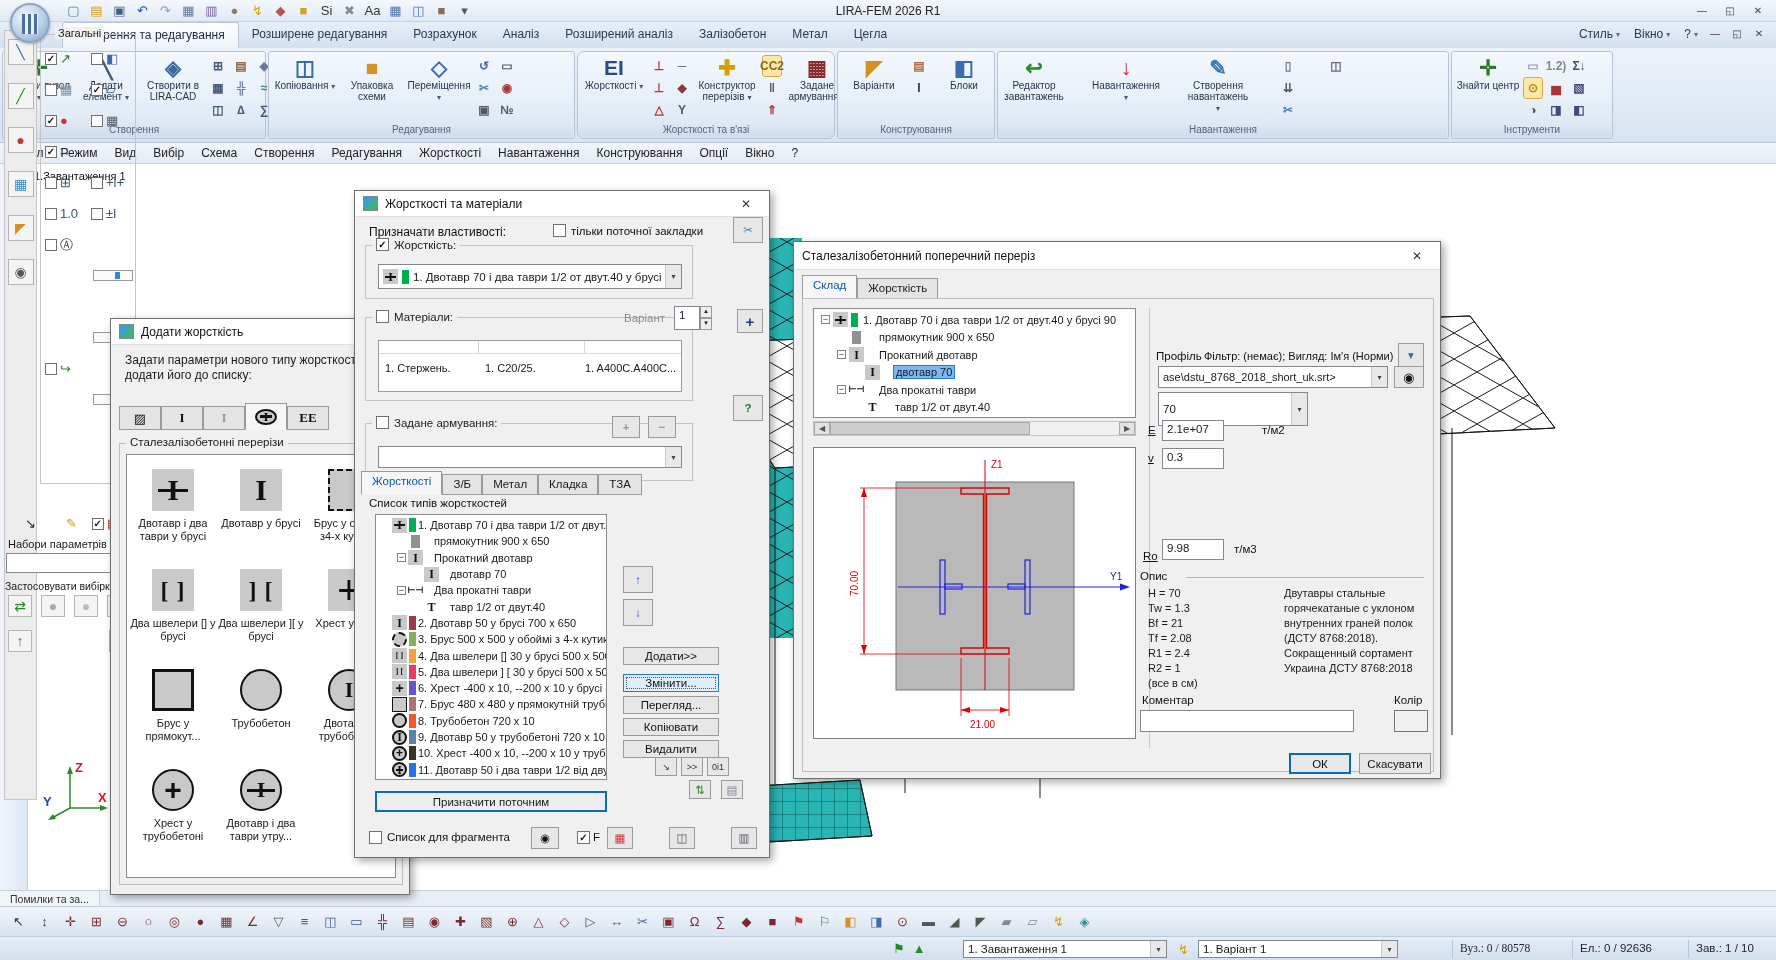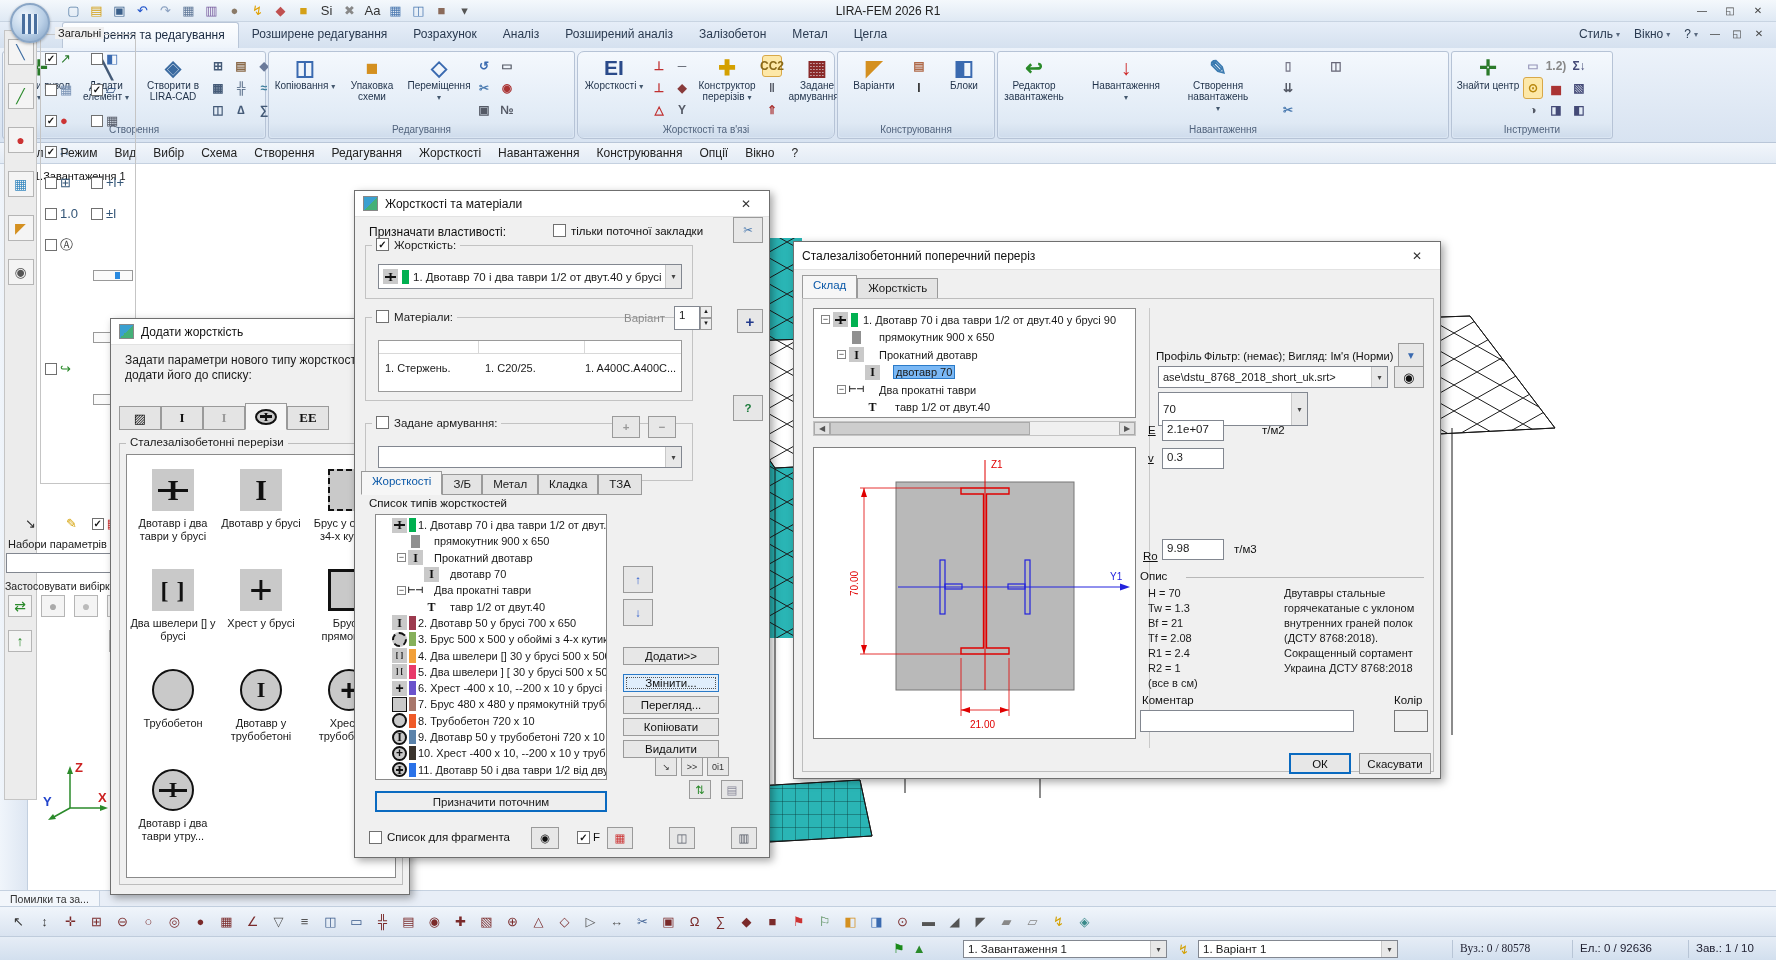--- a/index.html
+++ b/index.html
@@ -692,20 +692,24 @@
           <span class="shape g44 icn-ibeam"></span>
           <span class="glabel">Двотавр у брусі</span>
         </div>
           <div class="gcell">
           <span class="shape g44 icn-corners"></span>
           <span class="glabel">Брус у обоймі з4-х кутиків</span>
         </div>
           <div class="gcell">
           <span class="shape g44 icn-channels-in"></span>
           <span class="glabel">Два швелери [] у брусі</span>
+        </div>
+          <div class="gcell">
+          <span class="shape g44 icn-channels-out"></span>
+          <span class="glabel">Два швелери ][ у брусі</span>
         </div>
           <div class="gcell">
           <span class="shape g44 icn-cross"></span>
           <span class="glabel">Хрест у брусі</span>
         </div>
           <div class="gcell">
           <span class="shape g44 icn-square"></span>
           <span class="glabel">Брус у прямокут...</span>
         </div>
           <div class="gcell">

